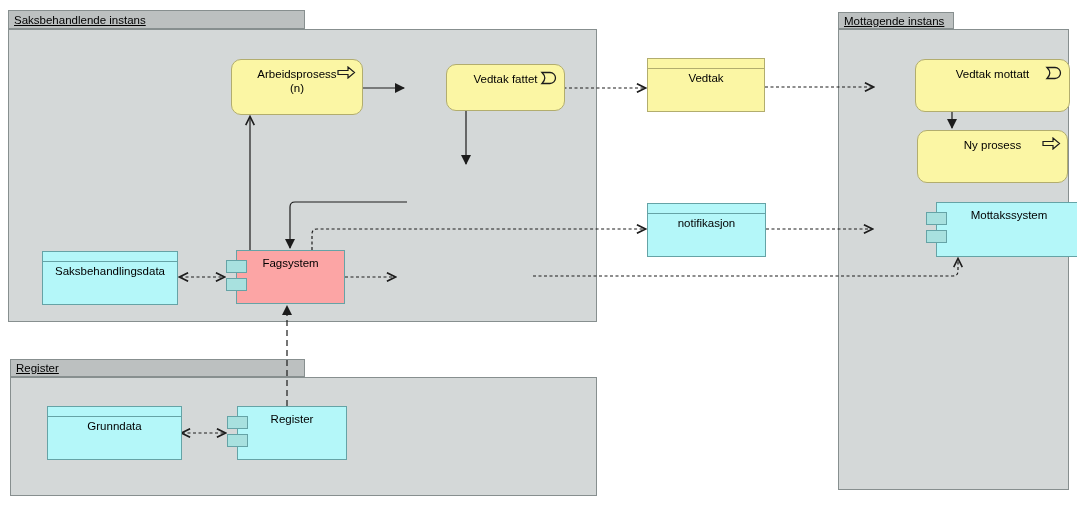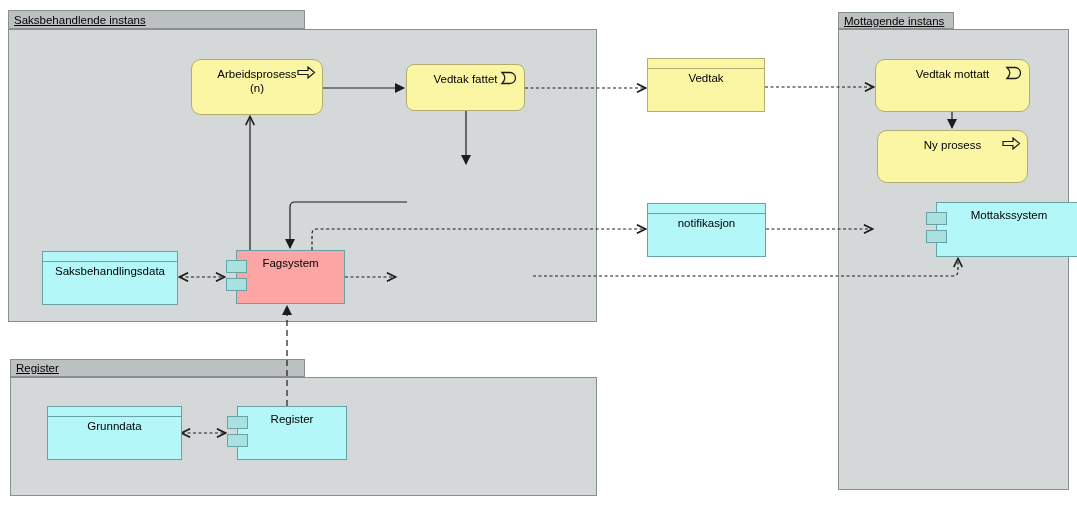--- a/index.html
+++ b/index.html
@@ -40,20 +40,21 @@
     z-index:2;
     font-size:11.5px;
     text-align:center;
   }
   .node .lbl{display:block;pointer-events:none;}
   .rounded{
     border-radius:10px;
     border:1px solid;
     padding-top:7px;
     line-height:14px;
+    margin-left:40px;
   }
   .business{background:var(--biz-fill);border-color:var(--biz-border);}
   .application{background:var(--app-fill);border-color:var(--app-border);}
   .corner-icon{position:absolute;top:6px;right:6px;line-height:0;}
   .objectbox{border:1px solid;padding-top:4px;}
   .objectbox .band{
     position:absolute;left:0;top:0;right:0;height:9px;
     border-bottom:1px solid;border-color:inherit;
   }
   .objectbox .lbl{margin-top:9px;}
@@ -106,21 +107,21 @@
       <path d="M287 406 L287 306" fill="none" stroke="#1c1c1c" stroke-width="1.2" stroke-dasharray="6 4" marker-end="url(#mFilled)"></path>
       <path d="M182 433 L225 433" fill="none" stroke="#1c1c1c" stroke-width="1.2" stroke-dasharray="3 2.5" marker-end="url(#mOpen)" marker-start="url(#mOpen)"></path>
     </svg>
 <div class="node rounded business" style="left: 191px; top: 59px; width: 132px; height: 56px;">
       <span class="lbl">Arbeidsprosess</span>
       <span class="lbl">(n)</span>
       <span class="corner-icon"><svg width="19" height="13" viewBox="0 0 19 13">
           <path d="M1 4.5 H11 V1 L17.5 6.5 L11 12 V8.5 H1 Z" fill="none" stroke="#1c1c1c" stroke-width="1.2"></path>
         </svg></span>
     </div>
-    <div class="node rounded business" style="left: 406px; top: 64px; width: 119px; height: 47px; border-radius: 8px;">
+    <div class="node rounded business" style="left: 406px; top: 64px; width: 119px; height: 47px;">
       <span class="lbl">Vedtak fattet</span>
       <span class="corner-icon"><svg width="19" height="14" viewBox="0 0 19 14">
           <path d="M3 1.5 H11 A5.5 5.5 0 0 1 11 12.5 H3 Q8.6 7 3 1.5 Z" fill="none" stroke="#1c1c1c" stroke-width="1.3"></path>
         </svg></span>
     </div>
     <div class="node objectbox business" style="left: 647px; top: 58px; width: 118px; height: 54px; background: rgb(251, 246, 164); border-color: rgb(178, 173, 110);">
       <div class="band"></div>
       <span class="lbl">Vedtak</span>
     </div>
     <div class="node rounded business" style="left: 877px; top: 130px; width: 151px; height: 53px;">

